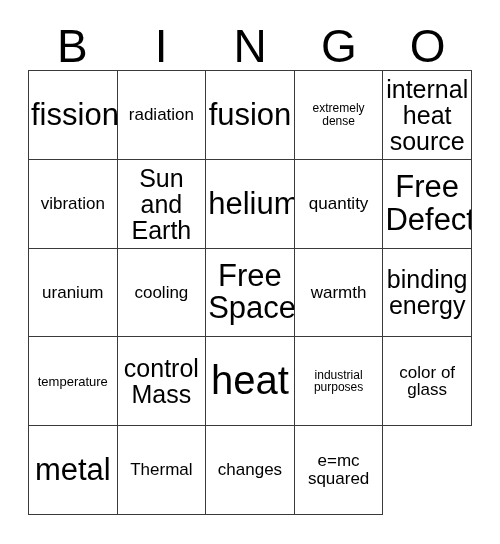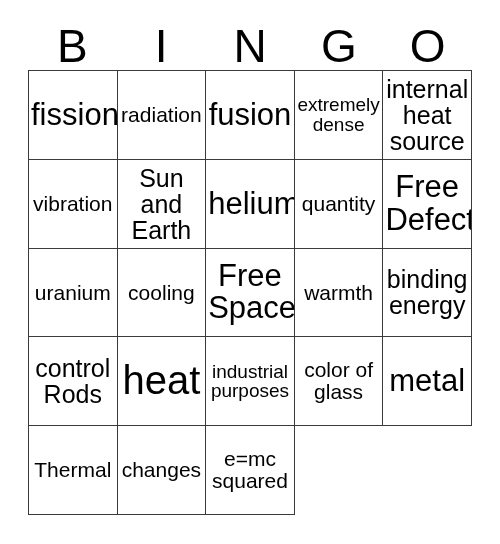--- a/index.html
+++ b/index.html
@@ -69,22 +69,22 @@
   .cell-text {
     display: block;
     width: 100%;
     text-align: center;
     line-height: 1.04;
     word-break: normal;
     color: #000000;
   }
   
   .fs-xs  { font-size: 13px; }
-  .fs-sm  { font-size: 19px; }
-  .fs-md  { font-size: 21px; }
+  .fs-sm  { font-size: 12px; }
+  .fs-md  { font-size: 17px; }
   .fs-lg  { font-size: 25px; }
   .fs-xl  { font-size: 31px; text-align: center; }
   .fs-xxl { font-size: 40px; }
 </style>
 </head>
 <body>
 
 <div id="bingo-card">
 
   <div id="bingo-header">
@@ -138,21 +138,24 @@
         <span class="cell-text fs-xl">Free Space</span>
       </div>
     <div class="bingo-cell">
         <span class="cell-text fs-md">warmth</span>
       </div>
     <div class="bingo-cell">
         <span class="cell-text fs-lg">binding energy</span>
       </div>
 
     <div class="bingo-cell">
-        <span class="cell-text fs-lg">control Rods</span>
+        <span class="cell-text fs-xs">temperature</span>
+      </div>
+    <div class="bingo-cell">
+        <span class="cell-text fs-lg">control Mass</span>
       </div>
     <div class="bingo-cell">
         <span class="cell-text fs-xxl">heat</span>
       </div>
     <div class="bingo-cell">
         <span class="cell-text fs-sm">industrial purposes</span>
       </div>
 
     <div class="bingo-cell">
         <span class="cell-text fs-md">color of glass</span>

